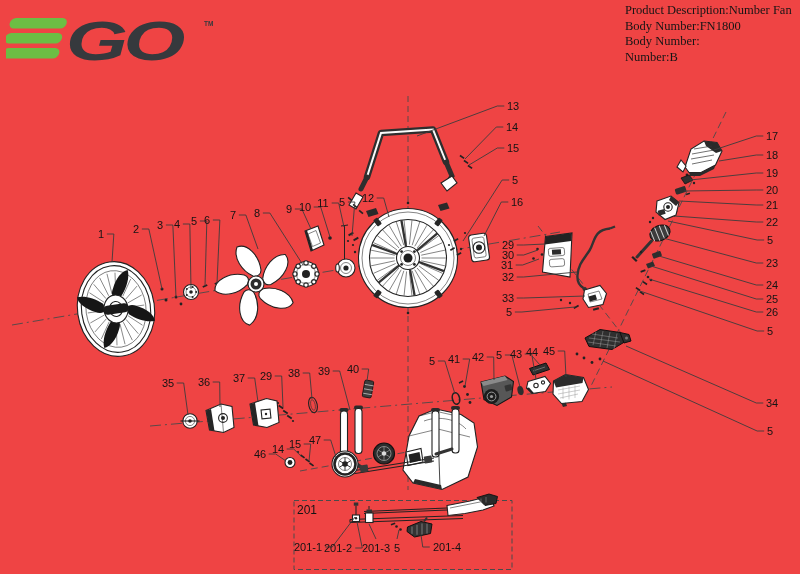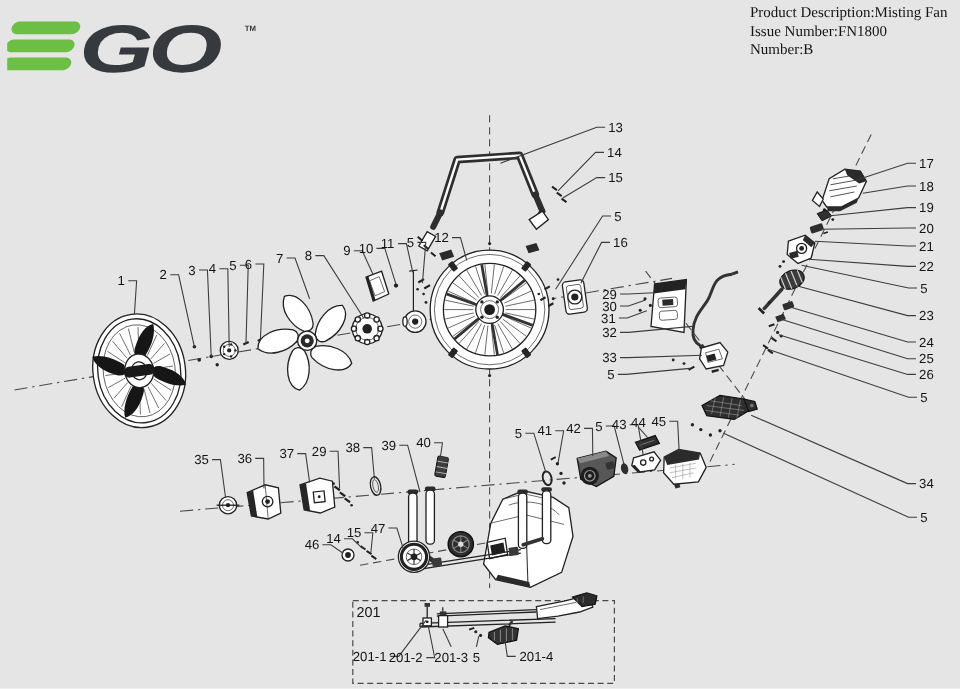--- a/index.html
+++ b/index.html
@@ -1,16 +1,16 @@
 <!DOCTYPE html>
 <html><head>
 <meta charset="utf-8">
 <style>
   html,body{margin:0;padding:0;background:#fff;}
-  .stage{position:relative;width:800px;height:574px;background:#e5e5e5;overflow:hidden;
+  .stage{position:relative;width:800px;height:574px;background:#ef4444;overflow:hidden;
          font-family:"Liberation Sans",sans-serif;}
   .info{position:absolute;left:625px;top:3px;color:#151515;
         font-family:"Liberation Serif",serif;font-size:12.5px;line-height:15.6px;}
   .info div{white-space:pre;}
   svg{position:absolute;left:0;top:0;}
   .s{stroke:#222;fill:none;stroke-width:1.1;}
   .sf{stroke:#222;fill:#fff;stroke-width:1.1;}
   .thin{stroke:#333;stroke-width:.6;fill:none;}
   .ax{stroke:#4a4a4a;stroke-width:.9;fill:none;}
   .leader{stroke:#3c3c3c;stroke-width:.9;fill:none;}
@@ -26,22 +26,23 @@
     <g transform="skewX(-14)" fill="#6cbe44">
       <rect x="7" y="8" width="57" height="10.5" rx="5.2"></rect>
       <rect x="6" y="23" width="57" height="10.5" rx="5.2"></rect>
       <rect x="7" y="38" width="57" height="10.5" rx="5.2"></rect>
     </g>
     <text transform="translate(60,50) scale(1.42,1)" font-size="56" font-weight="bold" font-style="italic" letter-spacing="-3" fill="#36393d">GO</text>
     <text x="198" y="16" font-size="6.5" fill="#36393d" font-weight="bold">TM</text>
   </svg>
 
   <div class="info">
-    <div>Product Description:Misting Fan</div>
-    <div>Issue Number:FN1800</div>
+    <div>Product Description:Number Fan</div>
+    <div>Body Number:FN1800</div>
+    <div>Body Number:</div>
     <div>Number:B</div>
   </div>
 
   <svg width="800" height="574" viewBox="0 0 800 574">
 
     <g>
       <path class="ax" d="M12,325 L560,232" stroke-dasharray="11 4 2 4"></path>
       <path class="ax" d="M408,96 L408,490" stroke-dasharray="6 4"></path>
       <path class="ax" d="M726,112 L590,388" stroke-dasharray="7 4"></path>
       <path class="ax" d="M538,226 L628,342" stroke-dasharray="7 4"></path>

